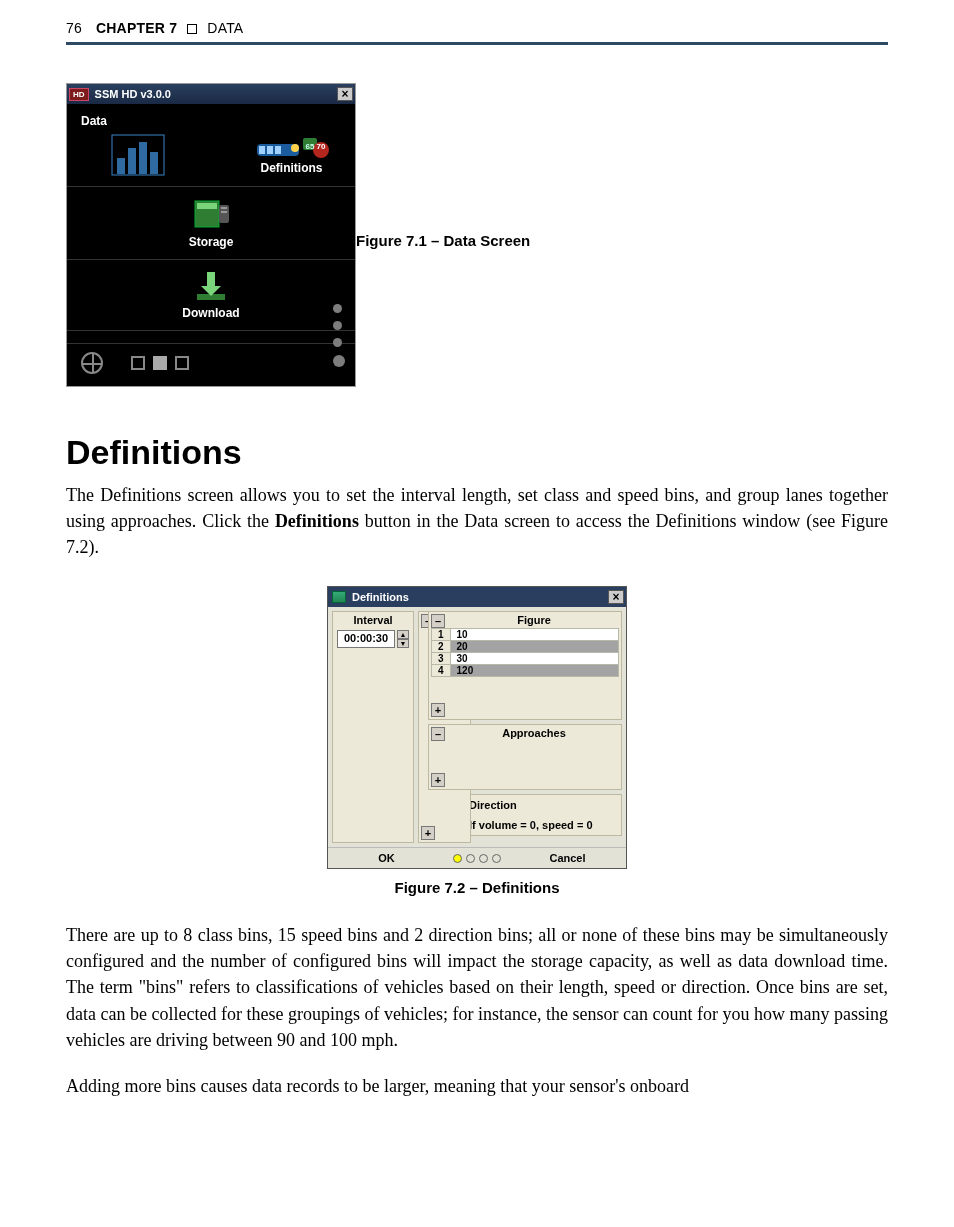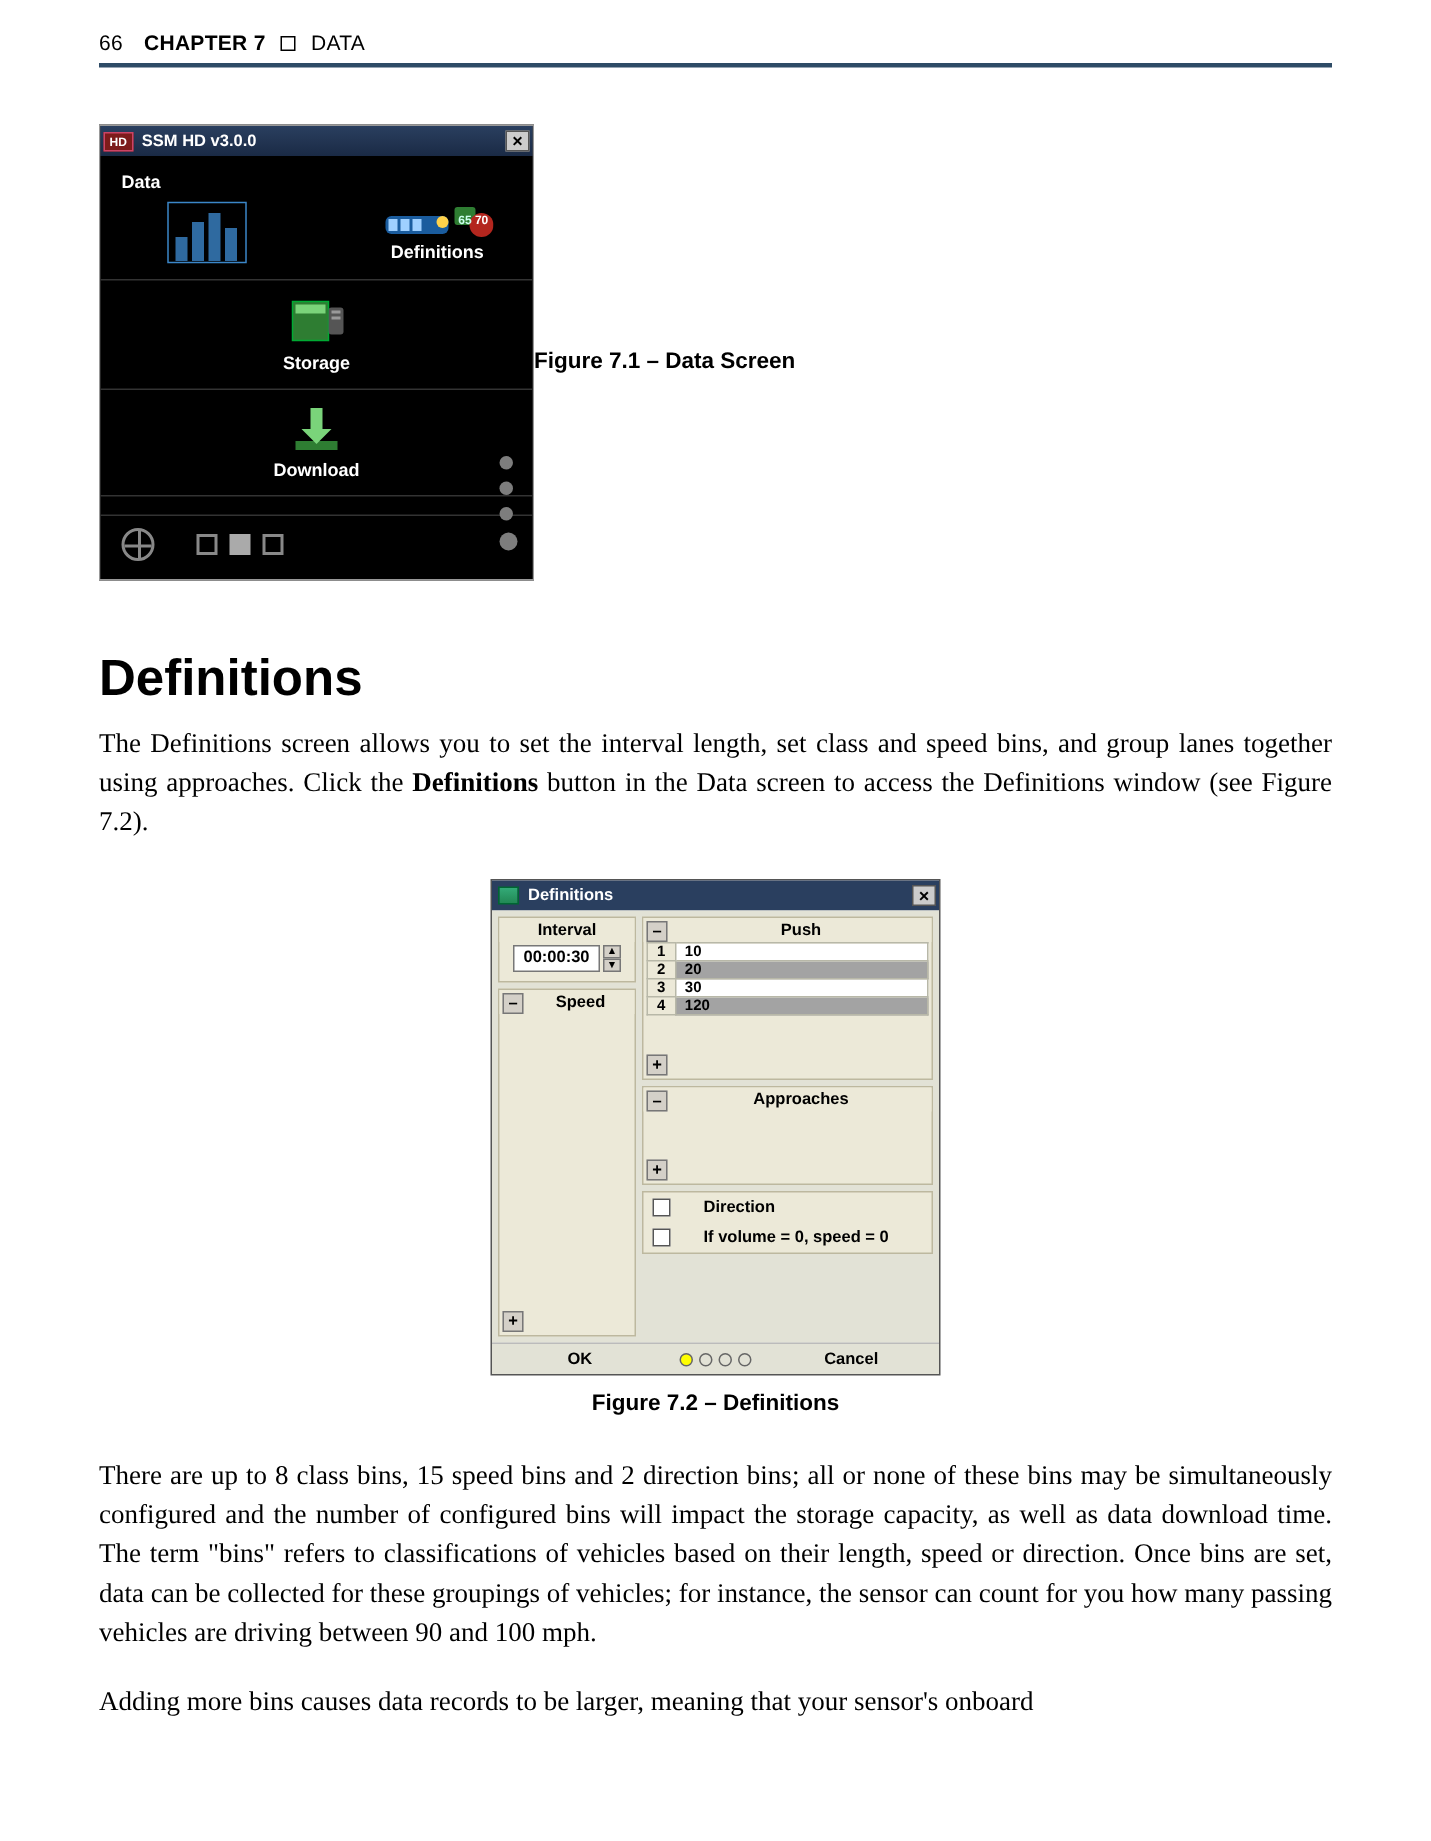--- a/index.html
+++ b/index.html
@@ -175,21 +175,21 @@
   .panel {
     background: #ece9d8;
     border: 1px solid #bdb89f;
   }
   .panel .phead {
     text-align: center; font-weight: 700;
     padding: 2px 0;
     background: #ece9d8;
   }
   .col-left {
-    width: 92px; display: flex; flex-direction: column; gap: 4px;
+    width: 92px; display: flex; gap: 4px;
   }
   .interval-panel { padding-bottom: 4px; }
   .interval-row {
     display: flex; justify-content: center; gap: 2px;
     padding: 2px 4px;
   }
   .time-field {
     background: #fff; border: 1px solid #777; padding: 1px 6px;
     font-weight: 700;
   }
@@ -255,21 +255,21 @@
   .mid-dots { flex: 0 0 auto; display: flex; gap: 4px; padding: 0 8px; }
   .mdot { width: 9px; height: 9px; border-radius: 50%; border: 1px solid #666; }
   .mdot.y { background: #ff0; }
 
 </style>
 </head>
 <body>
 
 <div class="page">
   <div class="running-head">
-    <span class="pgnum">66</span>
+    <span class="pgnum">76</span>
     <span>
       <span class="chapter">CHAPTER 7</span>
       <span class="sq"></span>
       <span class="section">DATA</span>
     </span>
   </div>
   <hr class="rule">
 
   <div class="ssm-wrap">
     <div class="win">
@@ -385,21 +385,21 @@
           </div>
           <div class="panel speed-panel">
             <span class="hdrplus minus">–</span>
             <div class="phead">Speed</div>
             <span class="hdrplus plus">+</span>
           </div>
         </div>
         <div class="col-right">
           <div class="panel class-panel">
             <span class="hdrplus minus">–</span>
-            <div class="phead">Push</div>
+            <div class="phead">Figure</div>
             <table class="class-table">
               <tbody>
                   <tr>
                     <td>1</td>
                     <td>10</td>
                   </tr>
               <tr>
                     <td>2</td>
                     <td>20</td>
                   </tr>

